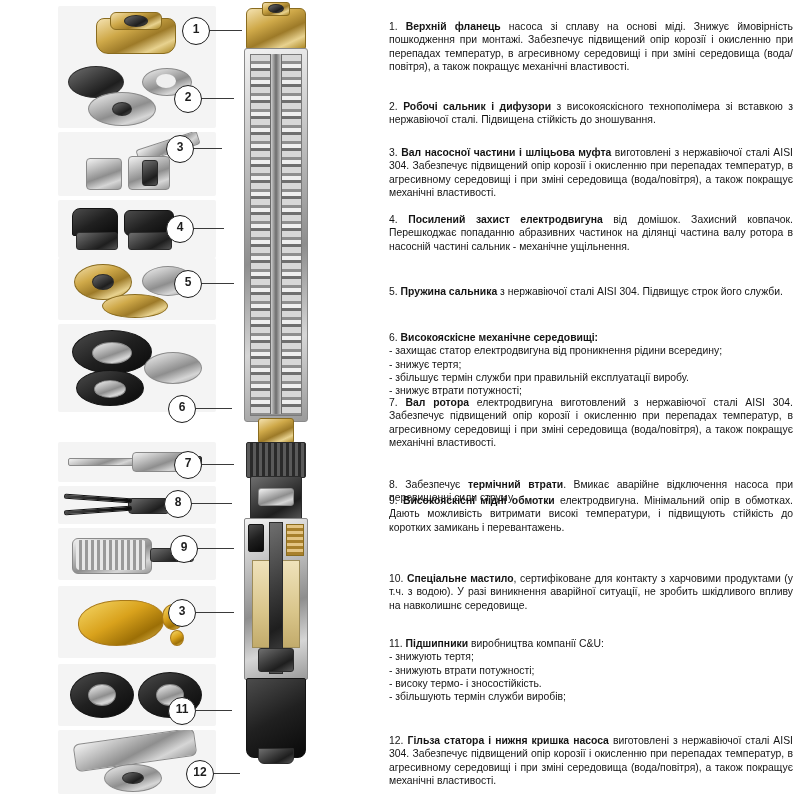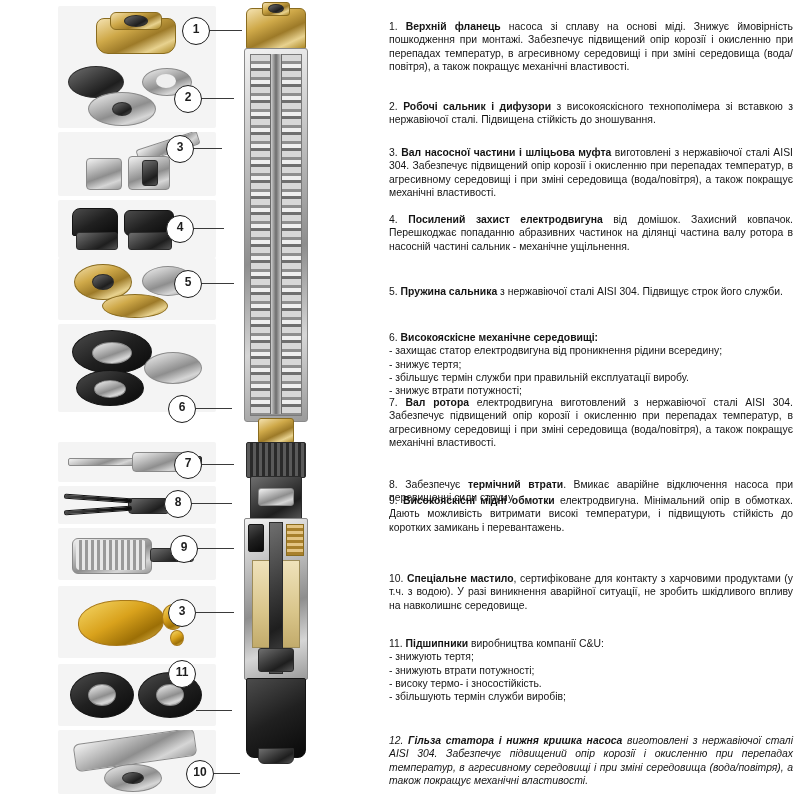--- a/index.html
+++ b/index.html
@@ -272,24 +272,24 @@
     <div class="leader" style="left:190px;top:503px;width:42px;"></div>
     <div class="bullet" style="left:164px;top:490px;">8</div>
 
     <div class="leader" style="left:196px;top:548px;width:38px;"></div>
     <div class="bullet" style="left:170px;top:535px;">9</div>
 
     <div class="leader" style="left:196px;top:612px;width:38px;"></div>
     <div class="bullet" style="left:168px;top:599px;">3</div>
 
     <div class="leader" style="left:196px;top:710px;width:36px;"></div>
-    <div class="bullet" style="left:168px;top:660px;">11</div>
+    <div class="bullet" style="left:168px;top:697px;">11</div>
 
     <div class="leader" style="left:212px;top:773px;width:28px;"></div>
-    <div class="bullet" style="left:186px;top:760px;">10</div>
+    <div class="bullet" style="left:186px;top:760px;">12</div>
   </div>
 
   <div class="pump">
     <div class="pump-bg"></div>
 
     <div class="brass p-abs" style="left:22px;top:8px;width:58px;height:40px;border-radius:6px 6px 3px 3px;"></div>
     <div class="brass p-abs" style="left:38px;top:2px;width:26px;height:12px;border-radius:3px;"></div>
     <div class="dark p-abs" style="left:44px;top:4px;width:14px;height:7px;border-radius:50%;"></div>
 
     <div class="metal p-abs" style="left:20px;top:48px;width:62px;height:372px;border-radius:3px;"></div>
@@ -378,19 +378,19 @@
       <span>11.</span>
       <b>Підшипники</b><span> виробництва компанії C&amp;U:</span>
       <ul class="sub-list">
         <li>- знижують тертя;</li>
         <li>- знижують втрати потужності;</li>
         <li>- високу термо- і зносостійкість.</li>
         <li>- збільшують термін служби виробів;</li>
       </ul>
     </div>
 
-    <div class="txt-item" style="top:734px;font-style:italic;">
+    <div class="txt-item" style="top:734px;">
       <span>12.</span>
       <b>Гільза статора і нижня кришка насоса</b><span> виготовлені з нержавіючої сталі AISI 304. Забезпечує підвищений опір корозії і окисленню при перепадах температур, в агресивному середовищі і при зміні середовища (вода/повітря), а також покращує механічні властивості.</span>
     </div>
 
   </div>
 </div>
 
 </body></html>

